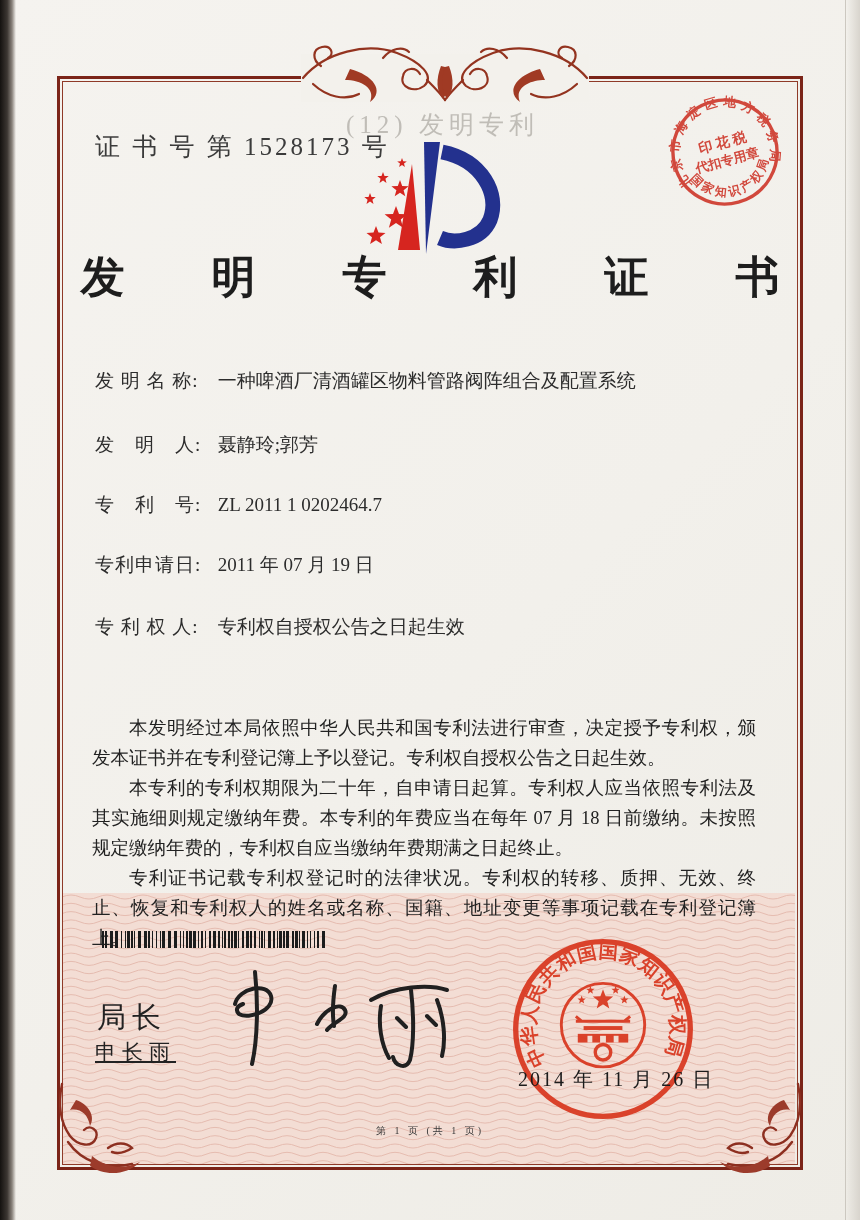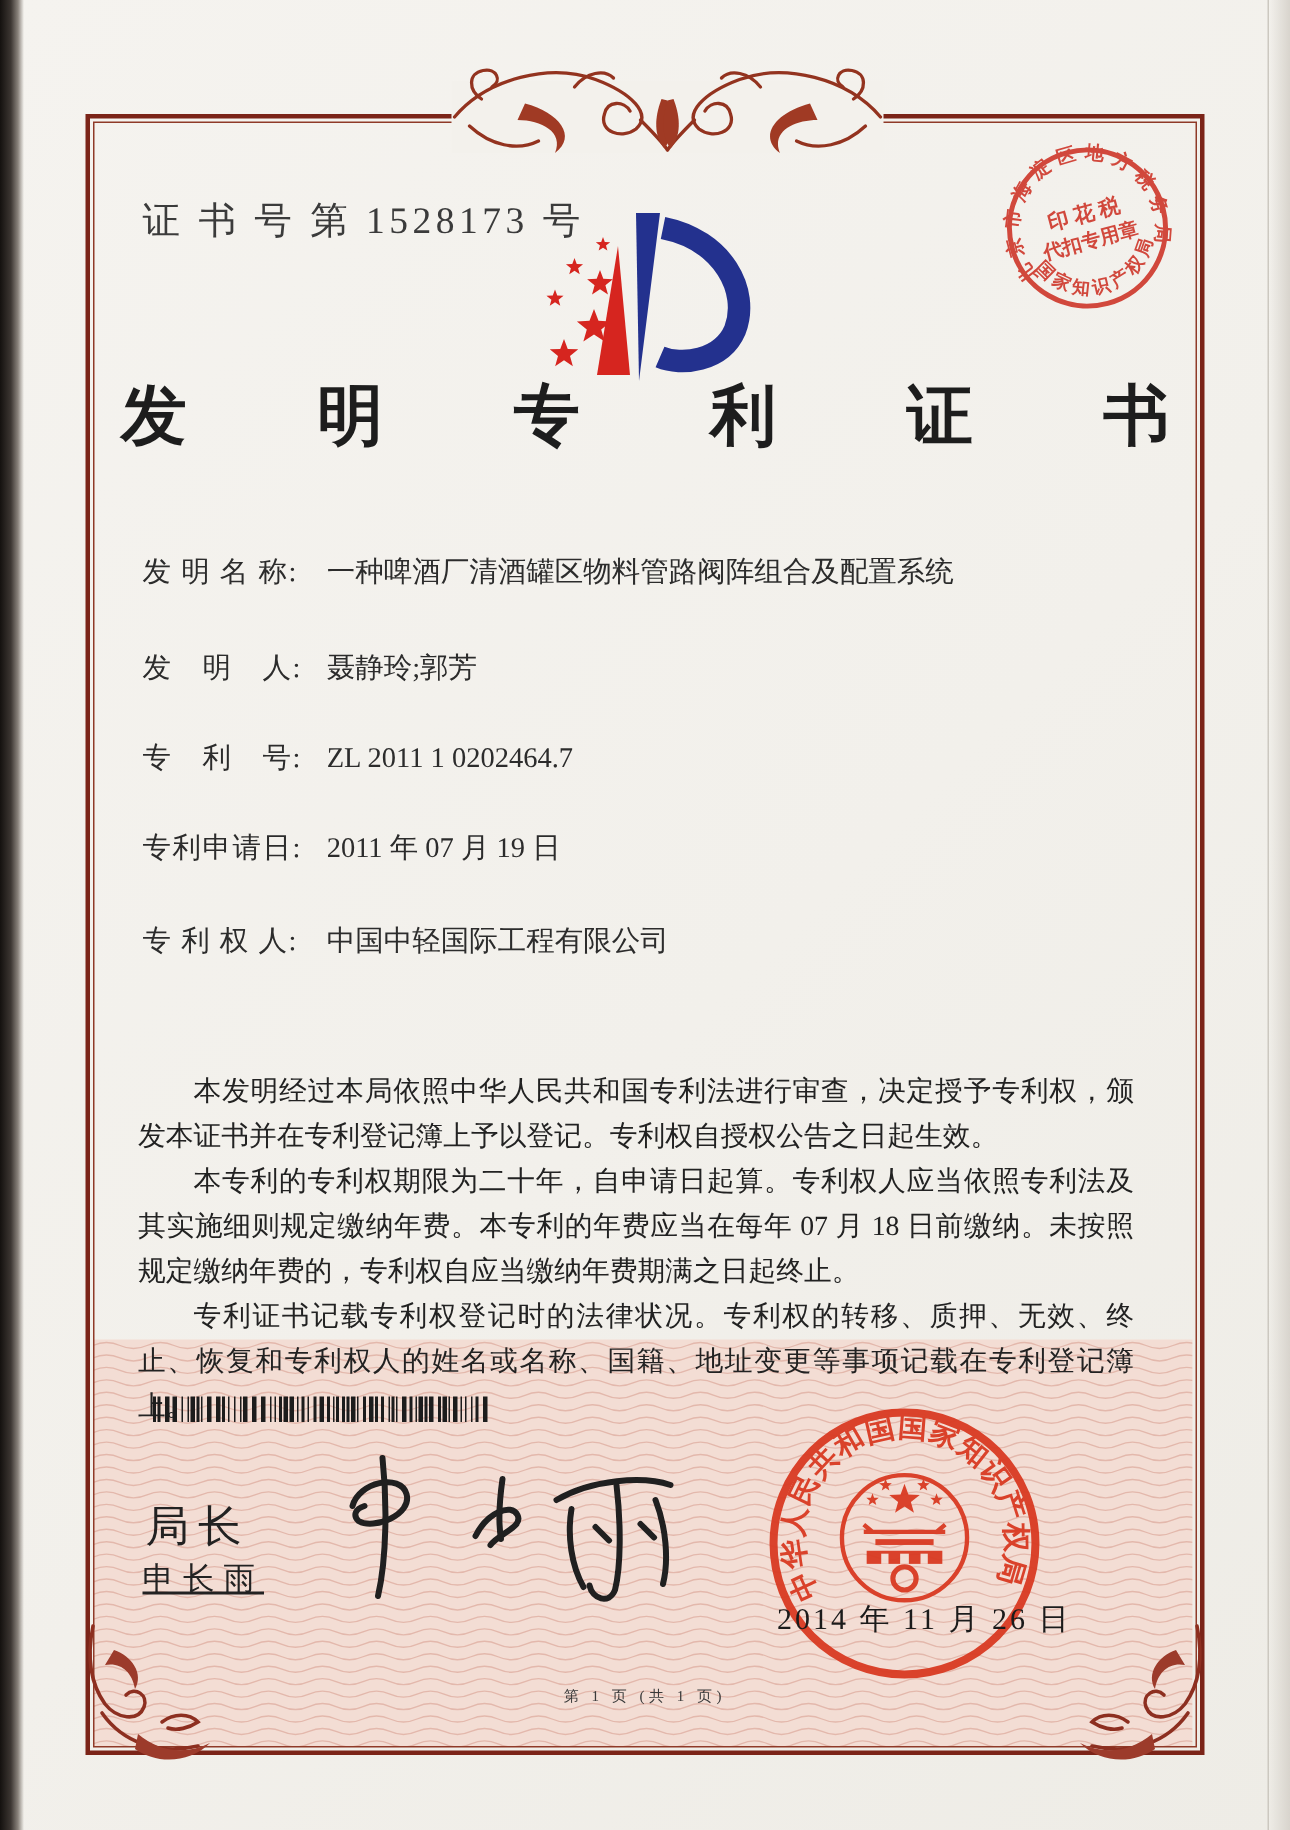--- a/index.html
+++ b/index.html
@@ -114,20 +114,21 @@
   <svg class="ornament" style="left:712px;top:1078px" width="100" height="100" viewBox="0 0 100 100">
     <g transform="translate(100,0) scale(-1,1)" stroke="#8d2f20" stroke-width="2.4" fill="none" stroke-linecap="round">
       <path d="M14,6 C10,26 12,44 22,58 C30,68 44,70 48,60 C51,52 42,46 36,52"></path>
       <path d="M28,22 C40,26 48,38 42,48 C40,36 32,30 22,32 Z" fill="#9c3b2b" stroke="none"></path>
       <path d="M20,64 C34,84 58,92 84,86"></path>
       <path d="M44,78 C58,90 76,92 92,84 C78,98 56,98 42,88 Z" fill="#9c3b2b" stroke="none"></path>
       <path d="M60,70 C68,64 78,64 84,70 C78,74 70,76 64,74"></path>
     </g>
   </svg>
 
+  <div class="bleed-header">(12) 发明专利</div>
 
   <div class="cert-no">证 书 号 第 1528173 号</div>
 
   <svg class="logo" width="165" height="125" viewBox="0 0 165 125">
     <g id="logo-stars">
         <polygon points="62.0,22.0 63.2,25.3 66.8,25.5 64.0,27.6 64.9,31.0 62.0,29.1 59.1,31.0 60.0,27.6 57.2,25.5 60.8,25.3 " fill="#d6251f"></polygon>
         <polygon points="43.0,36.0 44.5,40.0 48.7,40.1 45.4,42.8 46.5,46.9 43.0,44.5 39.5,46.9 40.6,42.8 37.3,40.1 41.5,40.0 " fill="#d6251f"></polygon>
         <polygon points="60.0,44.0 62.2,49.9 68.6,50.2 63.6,54.2 65.3,60.3 60.0,56.8 54.7,60.3 56.4,54.2 51.4,50.2 57.8,49.9 " fill="#d6251f"></polygon>
         <polygon points="30.0,57.0 31.5,61.0 35.7,61.1 32.4,63.8 33.5,67.9 30.0,65.5 26.5,67.9 27.6,63.8 24.3,61.1 28.5,61.0 " fill="#d6251f"></polygon>
         <polygon points="56.0,70.0 59.0,77.9 67.4,78.3 60.8,83.6 63.1,91.7 56.0,87.0 48.9,91.7 51.2,83.6 44.6,78.3 53.0,77.9 " fill="#d6251f"></polygon>
@@ -169,21 +170,21 @@
   <div class="field" style="top:492px">
     <span class="flabel">专　利　号:</span>
     <span class="fvalue">ZL 2011 1 0202464.7</span>
   </div>
   <div class="field" style="top:552px">
     <span class="flabel">专利申请日:</span>
     <span class="fvalue">2011 年 07 月 19 日</span>
   </div>
   <div class="field" style="top:614px">
     <span class="flabel">专 利 权 人:</span>
-    <span class="fvalue">中国中轻国际工程有限公司</span>
+    <span class="fvalue">专利权自授权公告之日起生效</span>
   </div>
 
   <div class="paras">
     <p>本发明经过本局依照中华人民共和国专利法进行审查，决定授予专利权，颁发本证书并在专利登记簿上予以登记。专利权自授权公告之日起生效。</p>
     <p>本专利的专利权期限为二十年，自申请日起算。专利权人应当依照专利法及其实施细则规定缴纳年费。本专利的年费应当在每年 07 月 18 日前缴纳。未按照规定缴纳年费的，专利权自应当缴纳年费期满之日起终止。</p>
     <p>专利证书记载专利权登记时的法律状况。专利权的转移、质押、无效、终止、恢复和专利权人的姓名或名称、国籍、地址变更等事项记载在专利登记簿上。</p>
   </div>
 
   <div class="barcode"><span style="width:2px;margin-right:1px"></span><span style="width:2px;margin-right:3px"></span><span style="width:3px;margin-right:2px"></span><span style="width:3px;margin-right:3px"></span><span style="width:1px;margin-right:3px"></span><span style="width:1px;margin-right:1px"></span><span style="width:3px;margin-right:1px"></span><span style="width:2px;margin-right:1px"></span><span style="width:1px;margin-right:3px"></span><span style="width:3px;margin-right:3px"></span><span style="width:3px;margin-right:1px"></span><span style="width:2px;margin-right:2px"></span><span style="width:1px;margin-right:3px"></span><span style="width:1px;margin-right:3px"></span><span style="width:1px;margin-right:1px"></span><span style="width:3px;margin-right:3px"></span><span style="width:3px;margin-right:3px"></span><span style="width:3px;margin-right:3px"></span><span style="width:1px;margin-right:2px"></span><span style="width:1px;margin-right:2px"></span><span style="width:2px;margin-right:1px"></span><span style="width:3px;margin-right:1px"></span><span style="width:3px;margin-right:2px"></span><span style="width:1px;margin-right:2px"></span><span style="width:2px;margin-right:2px"></span><span style="width:1px;margin-right:3px"></span><span style="width:2px;margin-right:2px"></span><span style="width:3px;margin-right:2px"></span><span style="width:2px;margin-right:2px"></span><span style="width:1px;margin-right:1px"></span><span style="width:2px;margin-right:2px"></span><span style="width:2px;margin-right:1px"></span><span style="width:2px;margin-right:1px"></span><span style="width:3px;margin-right:1px"></span><span style="width:1px;margin-right:3px"></span><span style="width:2px;margin-right:2px"></span><span style="width:3px;margin-right:1px"></span><span style="width:2px;margin-right:2px"></span><span style="width:2px;margin-right:3px"></span><span style="width:1px;margin-right:1px"></span><span style="width:2px;margin-right:1px"></span><span style="width:1px;margin-right:3px"></span><span style="width:3px;margin-right:2px"></span><span style="width:2px;margin-right:2px"></span><span style="width:1px;margin-right:1px"></span><span style="width:3px;margin-right:1px"></span><span style="width:2px;margin-right:1px"></span><span style="width:3px;margin-right:3px"></span><span style="width:2px;margin-right:1px"></span><span style="width:3px;margin-right:1px"></span><span style="width:1px;margin-right:2px"></span><span style="width:3px;margin-right:2px"></span><span style="width:1px;margin-right:2px"></span><span style="width:1px;margin-right:3px"></span><span style="width:1px;margin-right:2px"></span><span style="width:2px;margin-right:3px"></span><span style="width:3px;margin-right:3px"></span></div>
 

